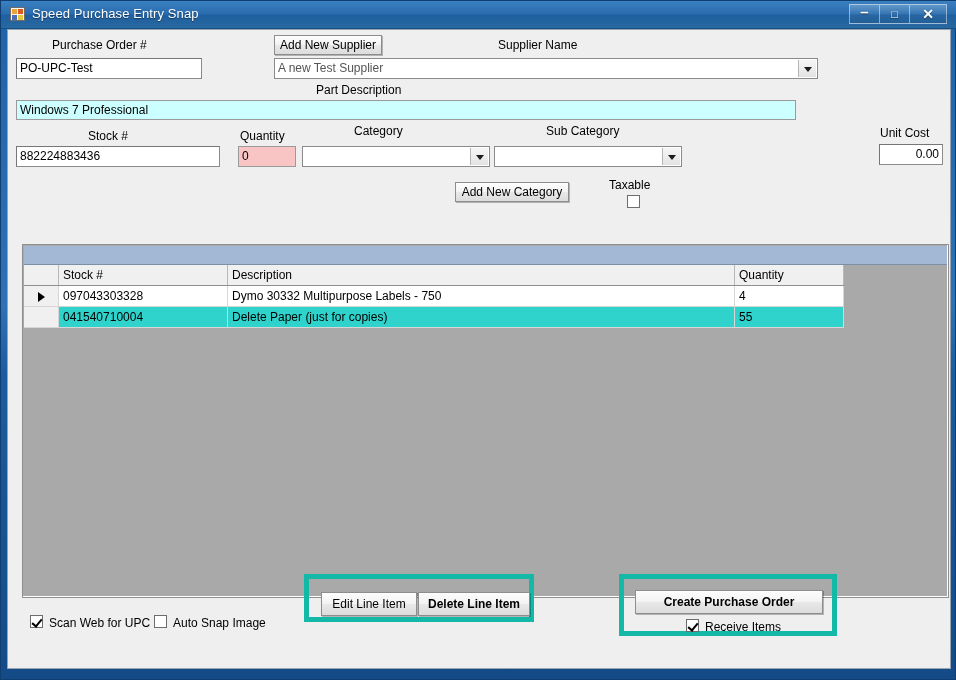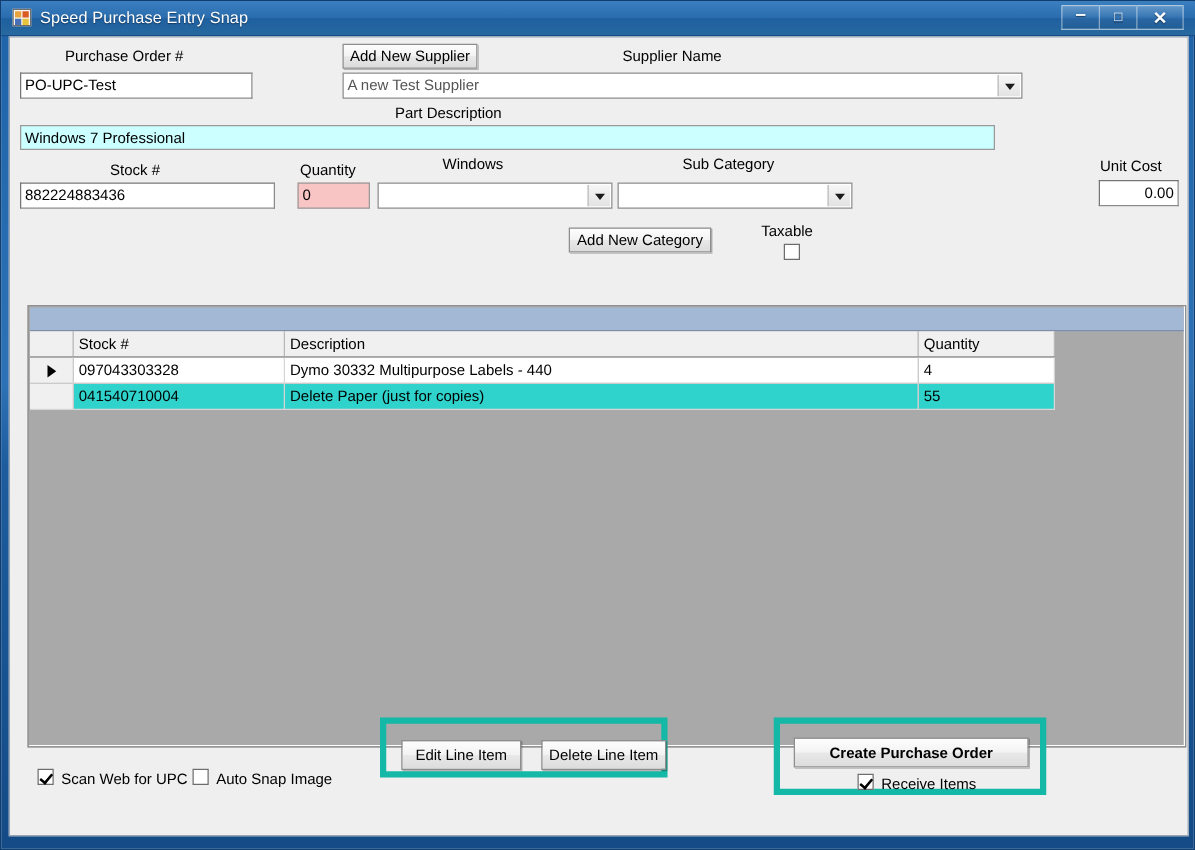--- a/index.html
+++ b/index.html
@@ -231,21 +231,21 @@
 
     <div class="lbl" style="left:308px;top:53px;">Part Description</div>
     <div class="txt" id="part-desc" style="left:8px;top:70px;width:780px;height:20px;">Windows 7 Professional</div>
 
     <div class="lbl" style="left:80px;top:99px;">Stock #</div>
     <div class="txt" style="left:8px;top:116px;width:204px;height:21px;">882224883436</div>
 
     <div class="lbl" style="left:232px;top:99px;">Quantity</div>
     <div class="txt" id="qty-input" style="left:230px;top:116px;width:58px;height:21px;">0</div>
 
-    <div class="lbl" style="left:346px;top:94px;">Windows</div>
+    <div class="lbl" style="left:346px;top:94px;">Category</div>
     <div class="combo" style="left:294px;top:116px;width:188px;height:21px;">
       <span></span>
       <span class="arrowbox">
           <i></i>
         </span>
     </div>
 
     <div class="lbl" style="left:538px;top:94px;">Sub Category</div>
     <div class="combo" style="left:486px;top:116px;width:188px;height:21px;">
       <span></span>
@@ -270,36 +270,36 @@
             <th class="col-ind"></th>
             <th class="col-stock">Stock #</th>
             <th class="col-desc">Description</th>
             <th class="col-qty">Quantity</th>
           </tr>
         </thead>
         <tbody>
           <tr>
             <td class="ind"><span class="tri"></span></td>
             <td>097043303328</td>
-            <td>Dymo 30332 Multipurpose Labels - 440</td>
+            <td>Dymo 30332 Multipurpose Labels - 750</td>
             <td>4</td>
           </tr>
           <tr class="sel">
             <td class="ind"></td>
             <td>041540710004</td>
             <td>Delete Paper (just for copies)</td>
             <td>55</td>
           </tr>
         </tbody>
       </table>
     </div>
 
     <div class="grp" style="left:296px;top:544px;width:230px;height:48px;">
       <div class="btn" style="left:12px;top:13px;width:96px;height:24px;line-height:22px;">Edit Line Item</div>
-      <div class="btn" style="left:124px;top:13px;width:100px;height:24px;line-height:22px;">Delete Line Item</div>
+      <div class="btn" style="left:109px;top:13px;width:112px;height:24px;line-height:22px;font-weight:bold;">Delete Line Item</div>
     </div>
 
     <div class="grp" style="left:611px;top:544px;width:218px;height:62px;">
       <div class="btn" style="left:11px;top:11px;width:188px;height:24px;line-height:22px;font-weight:bold;">Create Purchase Order</div>
       <div class="chk on" style="left:62px;top:40px;"></div>
       <div class="lbl" style="left:81px;top:41px;">Receive Items</div>
     </div>
 
     <div class="chk on" style="left:22px;top:585px;"></div>
     <div class="lbl" style="left:41px;top:586px;">Scan Web for UPC</div>

